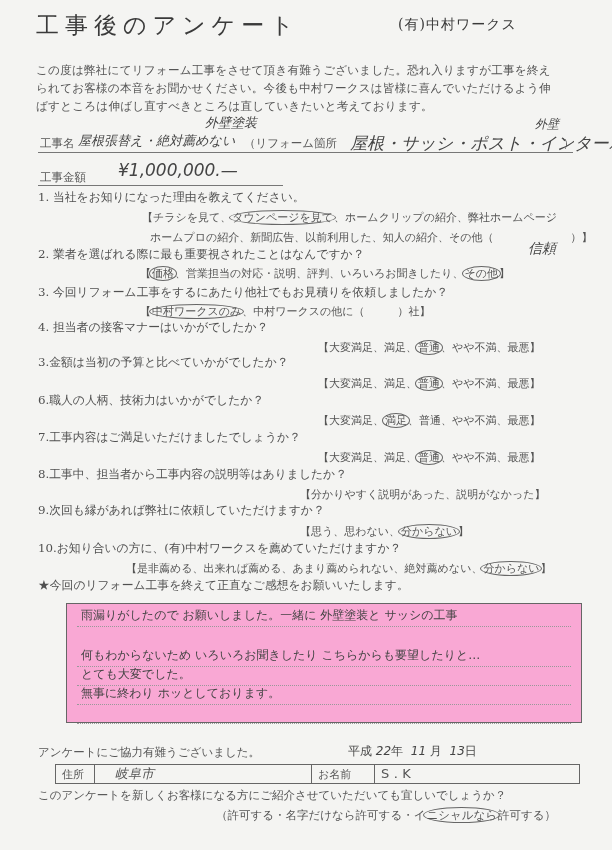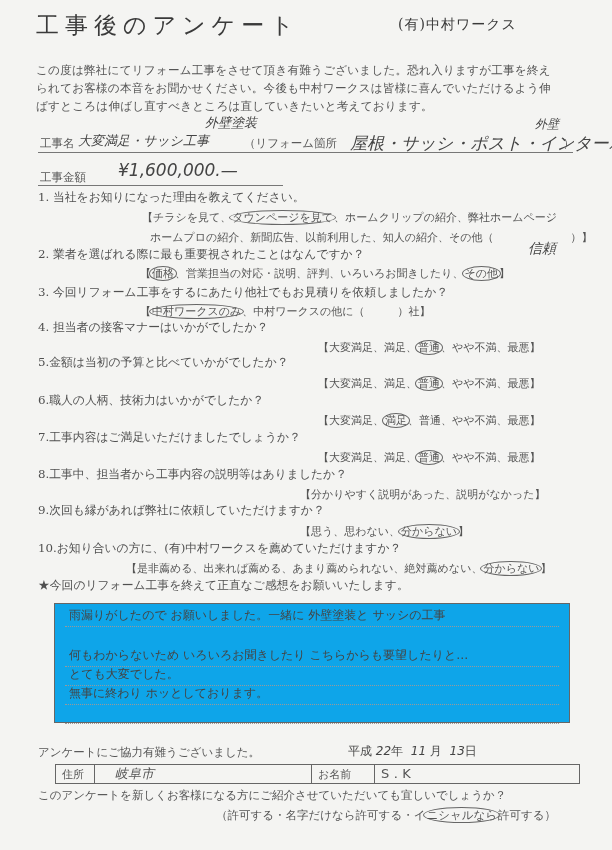--- a/index.html
+++ b/index.html
@@ -10,48 +10,48 @@
   .abs { position:absolute; white-space:nowrap; }
   .title { left:36px; top:10px; font-size:23px; letter-spacing:6px; color:#3a3a3a; }
   .company { left:398px; top:16px; font-size:14px; letter-spacing:1px; color:#3a3a3a; }
   .intro { left:36px; font-size:11.6px; color:#555; letter-spacing:0.2px; }
   .hand { font-family:"DejaVu Sans", sans-serif; color:#444; font-style:italic; }
   .label { font-size:11.5px; color:#555; }
   .uline { border-bottom:1px solid #777; }
   .q { left:38px; font-size:11.8px; color:#505050; }
   .opt { font-size:11px; color:#555; }
   .circle { border:1px solid #666; border-radius:50%; padding:0 2px; margin:-1px -2px; }
-  .box { left:54px; top:603px; width:514px; height:118px; border:1px solid #666; background:#0ea5e9; }
+  .box { left:66px; top:603px; width:514px; height:118px; border:1px solid #666; background:#f9a8d4; }
   .line { position:absolute; left:10px; right:10px; height:20px; border-bottom:1px dotted #999;
           font-family:"DejaVu Sans", sans-serif; font-size:12px; color:#444; padding-left:4px; line-height:19px; }
   table.info { position:absolute; left:55px; top:764px; width:525px; border-collapse:collapse; font-size:11px; }
   table.info td { border:1px solid #666; height:17px; padding:0 6px; color:#555; }
 </style>
 </head>
 <body>
 
 <div class="abs title">工事後のアンケート</div>
 <div class="abs company">(有)中村ワークス</div>
 
 <div class="abs intro" style="top:63px">この度は弊社にてリフォーム工事をさせて頂き有難うございました。恐れ入りますが工事を終え</div>
 <div class="abs intro" style="top:81px">られてお客様の本音をお聞かせください。今後も中村ワークスは皆様に喜んでいただけるよう伸</div>
 <div class="abs intro" style="top:99px">ばすところは伸ばし直すべきところは直していきたいと考えております。</div>
 
 <div class="abs uline" style="left:38px; top:130px; width:535px; height:22px;"></div>
 <div class="abs label" style="left:40px; top:136px;">工事名</div>
-<div class="abs hand" style="left:78px; top:132px; font-size:13px;">大変満足・サッシ工事</div>
+<div class="abs hand" style="left:78px; top:132px; font-size:13px;">屋根張替え・絶対薦めない</div>
 <div class="abs hand" style="left:205px; top:114px; font-size:13px;">外壁塗装</div>
 <div class="abs label" style="left:244px; top:136px;">（リフォーム箇所</div>
 <div class="abs hand" style="left:350px; top:132px; font-size:17px;">屋根・サッシ・ポスト・インターホン・</div>
 <div class="abs hand" style="left:535px; top:116px; font-size:12px;">外壁</div>
 <div class="abs label" style="left:563px; top:136px;">）</div>
 
 <div class="abs uline" style="left:38px; top:163px; width:245px; height:22px;"></div>
 <div class="abs label" style="left:40px; top:170px;">工事金額</div>
-<div class="abs hand" style="left:118px; top:160px; font-size:17px;">¥1,600,000.—</div>
+<div class="abs hand" style="left:118px; top:160px; font-size:17px;">¥1,000,000.—</div>
 
 <div class="abs q" style="top:190px">1.  当社をお知りになった理由を教えてください。</div>
 <div class="abs opt" style="left:142px; top:210px">
   <span>【チラシを見て、</span><span class="circle">タウンページを見て</span><span>、ホームクリップの紹介、弊社ホームページ</span>
 </div>
 <div class="abs opt" style="left:150px; top:230px">ホームプロの紹介、新聞広告、以前利用した、知人の紹介、その他（　　　　　　　）】</div>
 
 <div class="abs q" style="top:247px">2.  業者を選ばれる際に最も重要視されたことはなんですか？</div>
 <div class="abs hand" style="left:528px; top:240px; font-size:14px;">信頼</div>
 <div class="abs opt" style="left:140px; top:266px">
@@ -61,21 +61,21 @@
 <div class="abs q" style="top:285px">3.  今回リフォーム工事をするにあたり他社でもお見積りを依頼しましたか？</div>
 <div class="abs opt" style="left:140px; top:304px">
   <span>【</span><span class="circle">中村ワークスのみ</span><span>、中村ワークスの他に（　　　）社】</span>
 </div>
 
 <div class="abs q" style="top:320px">4.  担当者の接客マナーはいかがでしたか？</div>
 <div class="abs opt" style="left:318px; top:340px">
   <span>【大変満足、満足、</span><span class="circle">普通</span><span>、やや不満、最悪】</span>
 </div>
 
-<div class="abs q" style="top:355px">5.金額は当初の予算と比べていかがでしたか？</div>
+<div class="abs q" style="top:355px">3.金額は当初の予算と比べていかがでしたか？</div>
 <div class="abs opt" style="left:318px; top:376px">
   <span>【大変満足、満足、</span><span class="circle">普通</span><span>、やや不満、最悪】</span>
 </div>
 
 <div class="abs q" style="top:393px">6.職人の人柄、技術力はいかがでしたか？</div>
 <div class="abs opt" style="left:318px; top:413px">
   <span>【大変満足、</span><span class="circle">満足</span><span>、普通、やや不満、最悪】</span>
 </div>
 
 <div class="abs q" style="top:430px">7.工事内容はご満足いただけましたでしょうか？</div>

